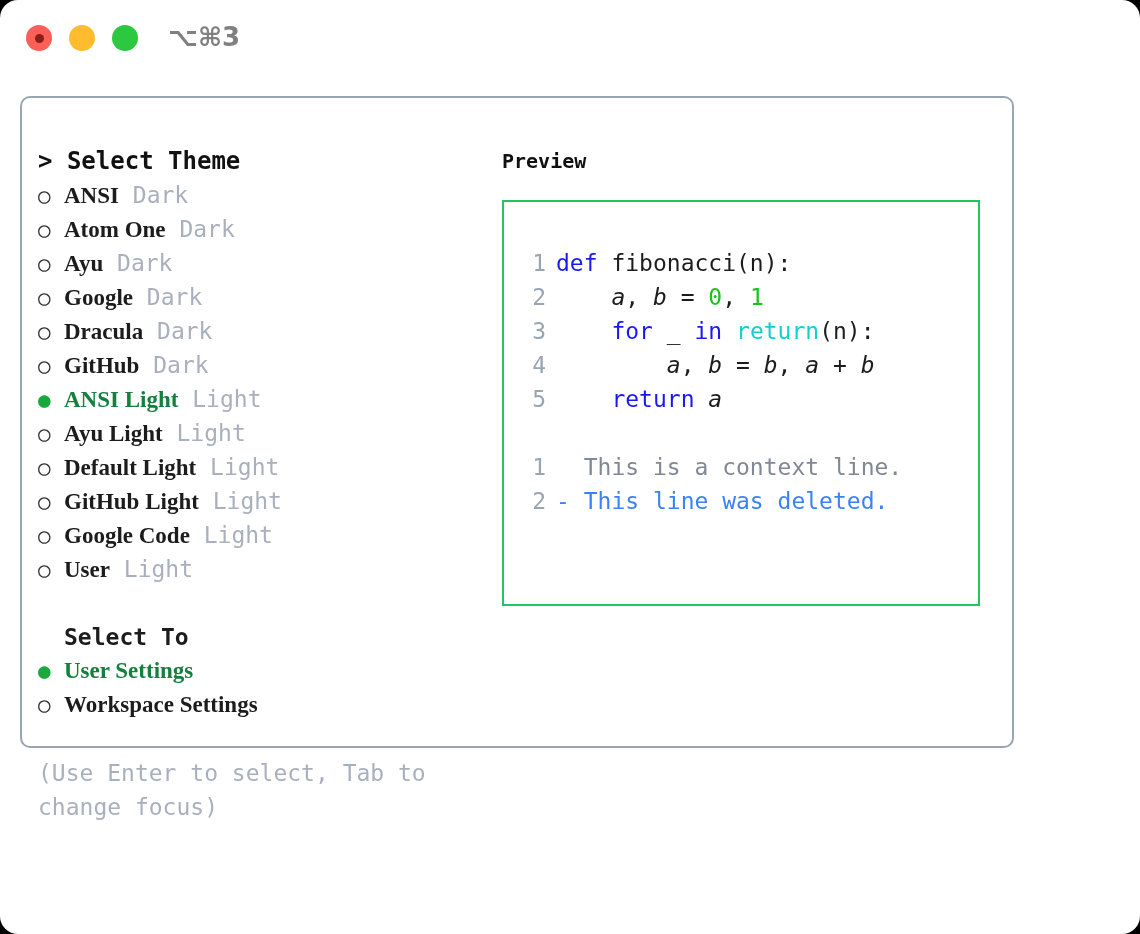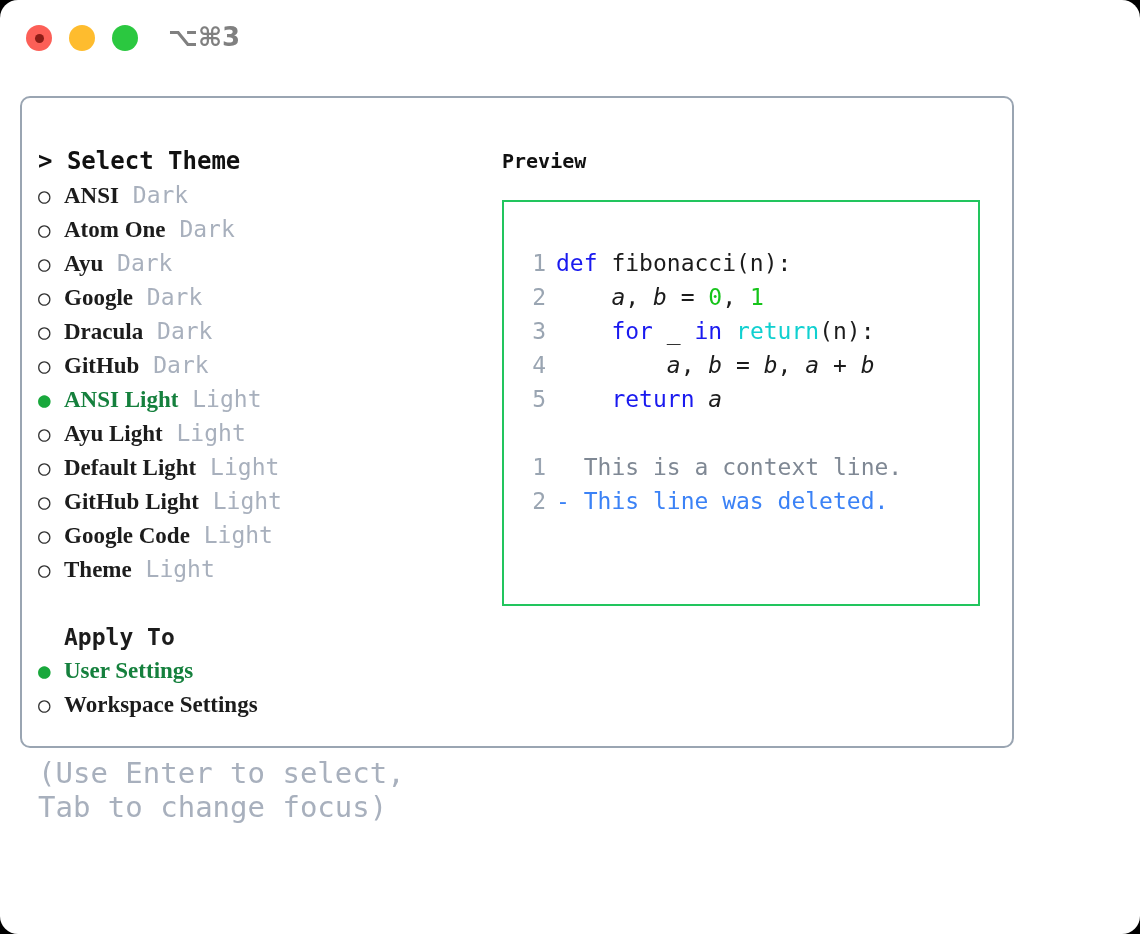--- a/index.html
+++ b/index.html
@@ -132,21 +132,21 @@
     font-size: 23px;
     font-weight: bold;
     color: #1c1c1c;
     line-height: 34px;
     padding-left: 26px;
     white-space: pre;
   }
 
   .hint {
     margin-top: 34px;
-    font-size: 29px;
+    font-size: 23px;
     line-height: 34px;
     color: #a8b0bd;
     width: 410px;
   }
 
   
   .preview-title {
     font-size: 20px;
     font-weight: bold;
     color: #111111;
@@ -213,26 +213,26 @@
           <div class="opt-row"><span class="marker">○</span><span class="opt-label">Atom One</span><span class="opt-suffix"> Dark</span></div>
           <div class="opt-row"><span class="marker">○</span><span class="opt-label">Ayu</span><span class="opt-suffix"> Dark</span></div>
           <div class="opt-row"><span class="marker">○</span><span class="opt-label">Google</span><span class="opt-suffix"> Dark</span></div>
           <div class="opt-row"><span class="marker">○</span><span class="opt-label">Dracula</span><span class="opt-suffix"> Dark</span></div>
           <div class="opt-row"><span class="marker">○</span><span class="opt-label">GitHub</span><span class="opt-suffix"> Dark</span></div>
           <div class="opt-row selected"><span class="marker sel">●</span><span class="opt-label">ANSI Light</span><span class="opt-suffix"> Light</span></div>
           <div class="opt-row"><span class="marker">○</span><span class="opt-label">Ayu Light</span><span class="opt-suffix"> Light</span></div>
           <div class="opt-row"><span class="marker">○</span><span class="opt-label">Default Light</span><span class="opt-suffix"> Light</span></div>
           <div class="opt-row"><span class="marker">○</span><span class="opt-label">GitHub Light</span><span class="opt-suffix"> Light</span></div>
           <div class="opt-row"><span class="marker">○</span><span class="opt-label">Google Code</span><span class="opt-suffix"> Light</span></div>
-          <div class="opt-row"><span class="marker">○</span><span class="opt-label">Theme</span><span class="opt-suffix"> Light</span></div>
+          <div class="opt-row"><span class="marker">○</span><span class="opt-label">User</span><span class="opt-suffix"> Light</span></div>
         </div>
 
       <div class="section-gap"></div>
 
-      <div class="subheading">Apply To</div>
+      <div class="subheading">Select To</div>
       <div id="apply-list">
           <div class="opt-row selected"><span class="marker sel">●</span><span class="opt-label">User Settings</span></div>
           <div class="opt-row"><span class="marker">○</span><span class="opt-label">Workspace Settings</span></div>
         </div>
 
       <div class="hint">(Use Enter to select, Tab to change focus)</div>
     </div>
 
     <div class="col-right">
       <div class="preview-title">Preview</div>

